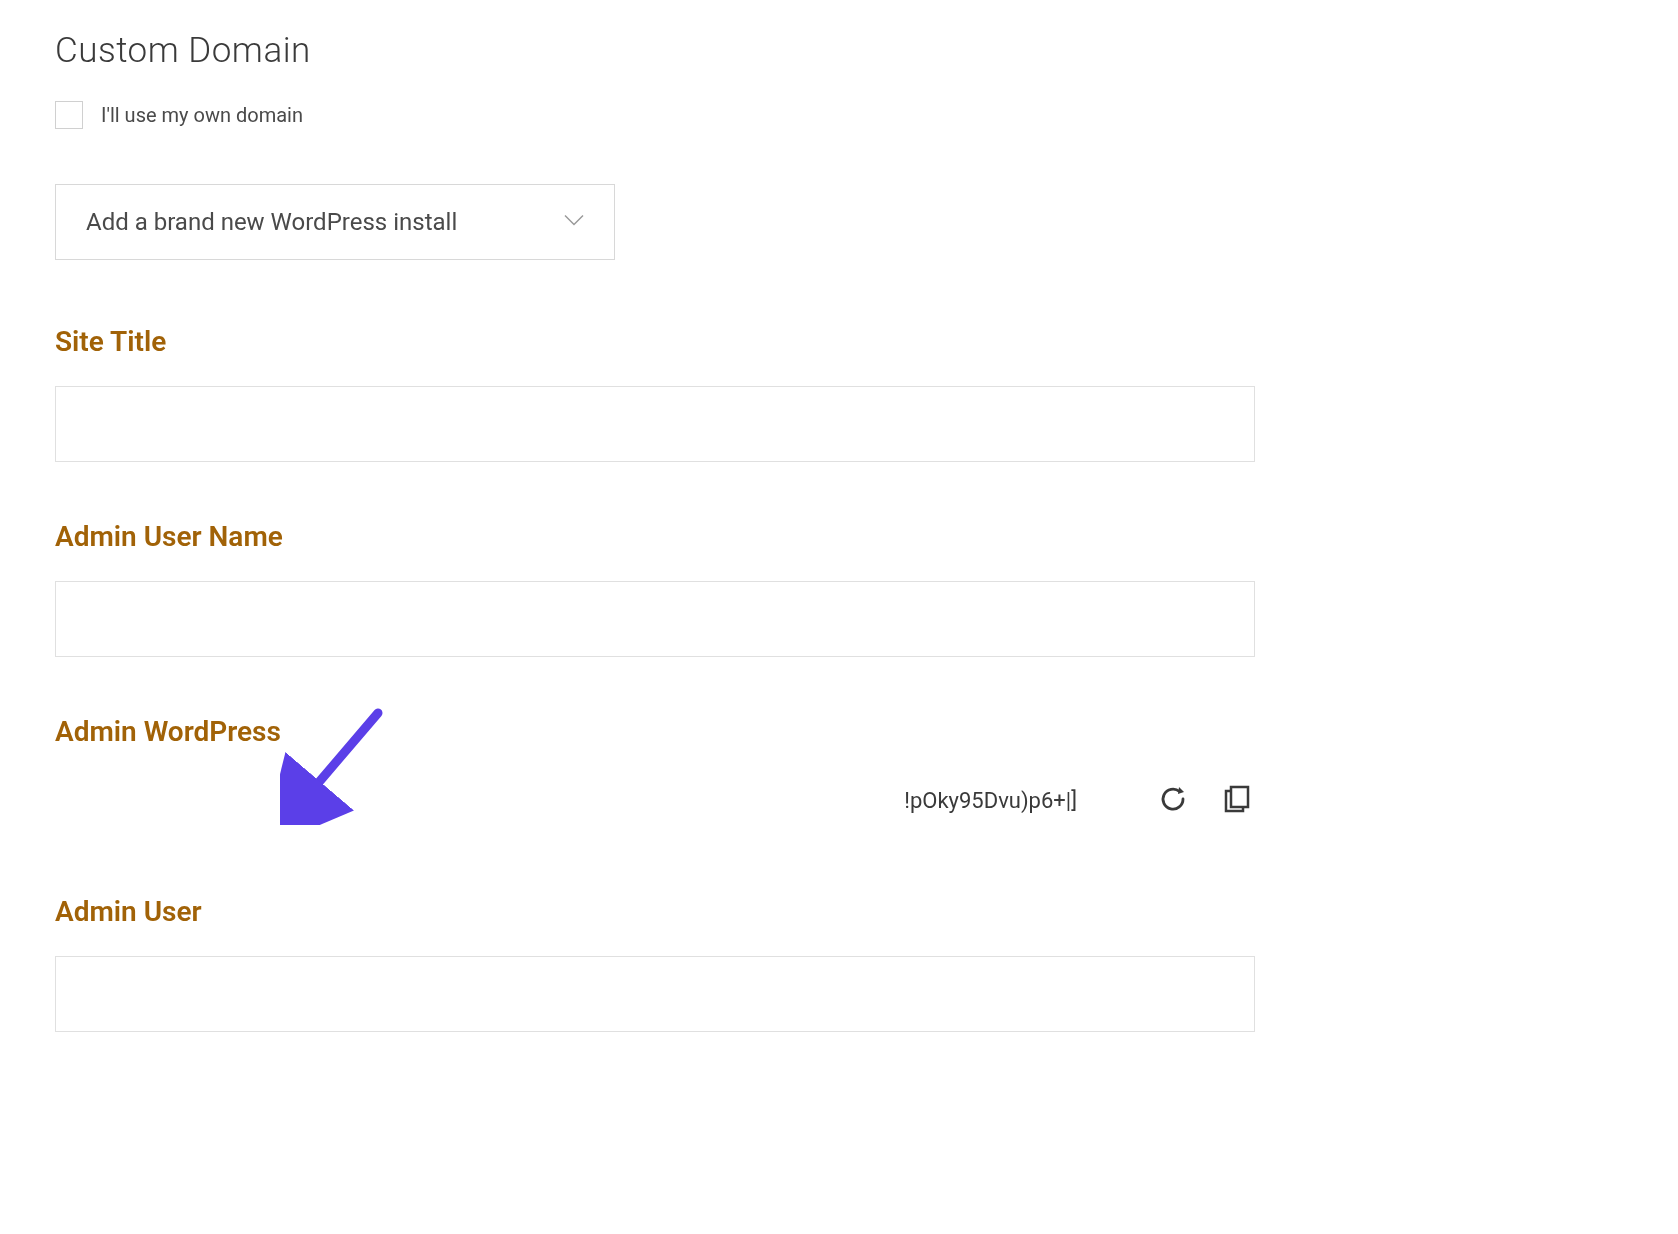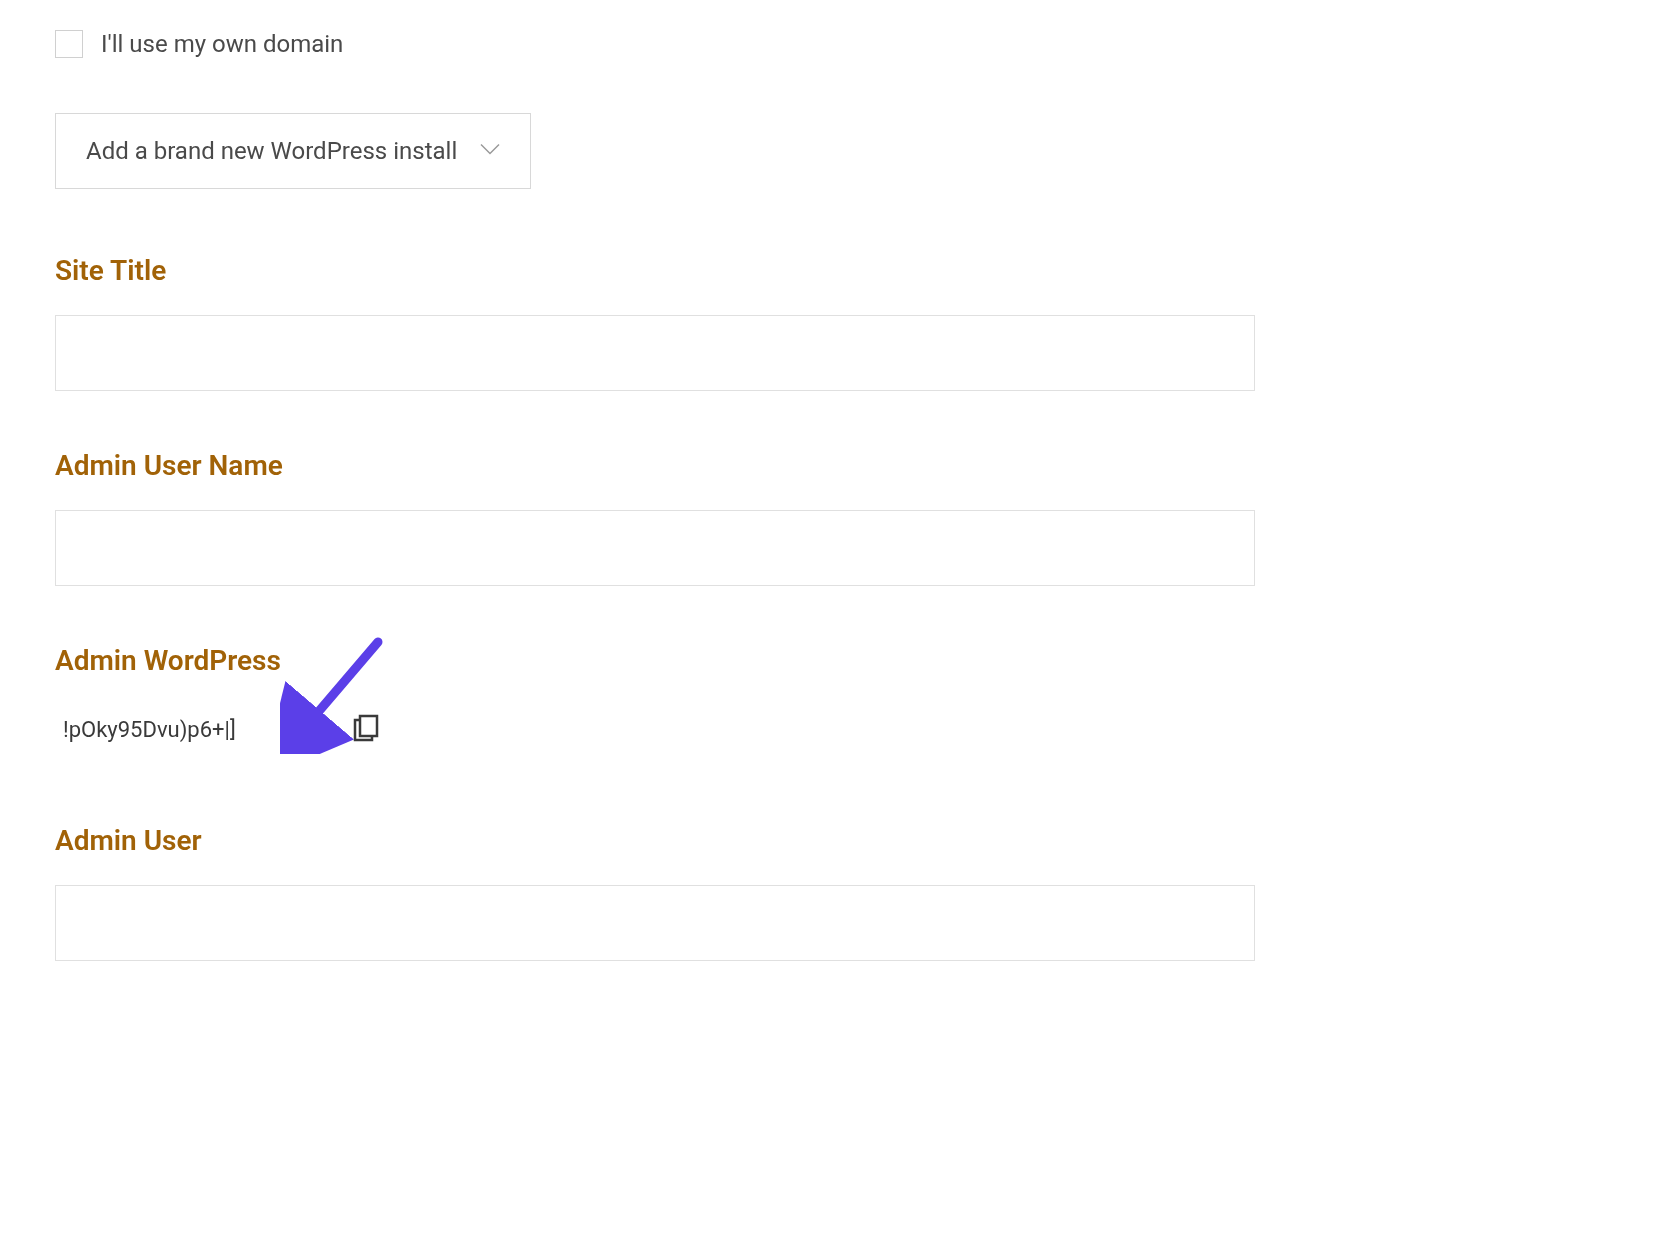--- a/index.html
+++ b/index.html
@@ -30,27 +30,27 @@
       margin-bottom: 55px;
     }
     .checkbox {
       width: 28px;
       height: 28px;
       border: 1px solid #d0d0d0;
       background: #ffffff;
       cursor: pointer;
     }
     .checkbox-label {
-      font-size: 24px;
+      font-size: 20px;
       color: #4a4a4a;
       font-weight: 400;
     }
     .select-wrapper {
       position: relative;
-      width: 476px;
+      width: 560px;
       margin-bottom: 65px;
     }
     .select {
       width: 100%;
       height: 76px;
       border: 1px solid #d8d8d8;
       background: #ffffff;
       padding: 0 60px 0 30px;
       font-size: 24px;
       color: #4a4a4a;
@@ -80,21 +80,22 @@
       height: 76px;
       border: 1px solid #e0e0e0;
       background: #ffffff;
       padding: 0 20px;
       font-size: 22px;
       color: #3a3a3a;
     }
     .password-row {
       display: flex;
       align-items: center;
-      gap: 40px;
+      gap: 70px;
+      justify-content: flex-end;
     }
     .password-value {
       font-size: 22px;
       color: #3a3a3a;
       padding: 12px 8px;
       font-family: -apple-system, BlinkMacSystemFont, "Segoe UI", Roboto, sans-serif;
     }
     .icon-group {
       display: flex;
       align-items: center;
@@ -115,20 +116,21 @@
     }
     .password-section {
       position: relative;
       margin-bottom: 70px;
     }
   </style>
 </head>
 <body>
 
 <div class="container">
+  <h1 class="heading">Custom Domain</h1>
 
   <div class="checkbox-row">
     <div class="checkbox"></div>
     <span class="checkbox-label">I'll use my own domain</span>
   </div>
 
   <div class="select-wrapper">
     <div class="select">
       <span>Add a brand new WordPress install</span>
     </div>

